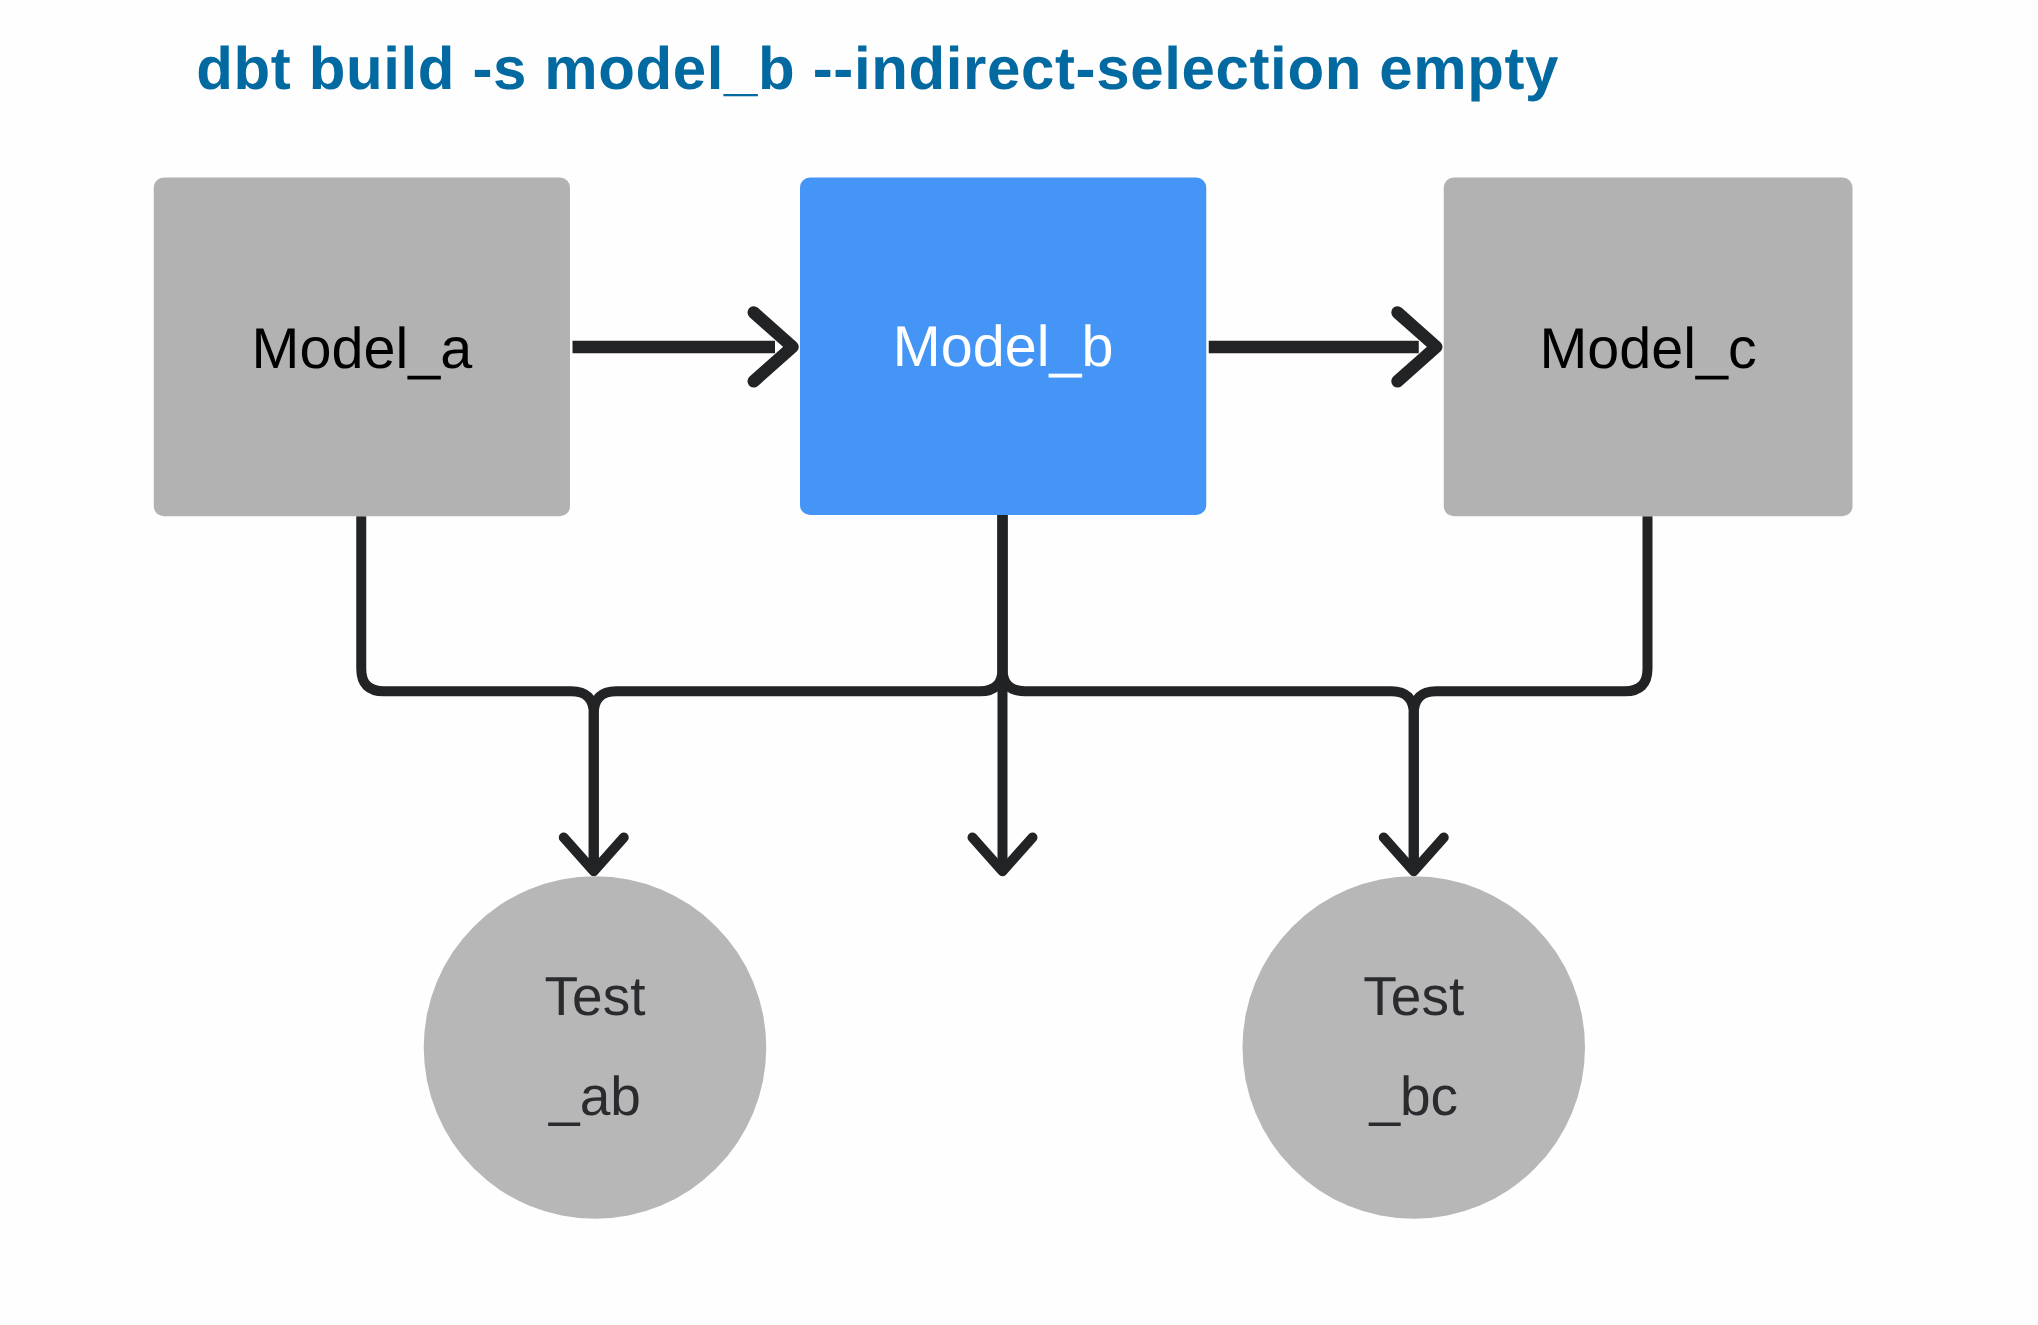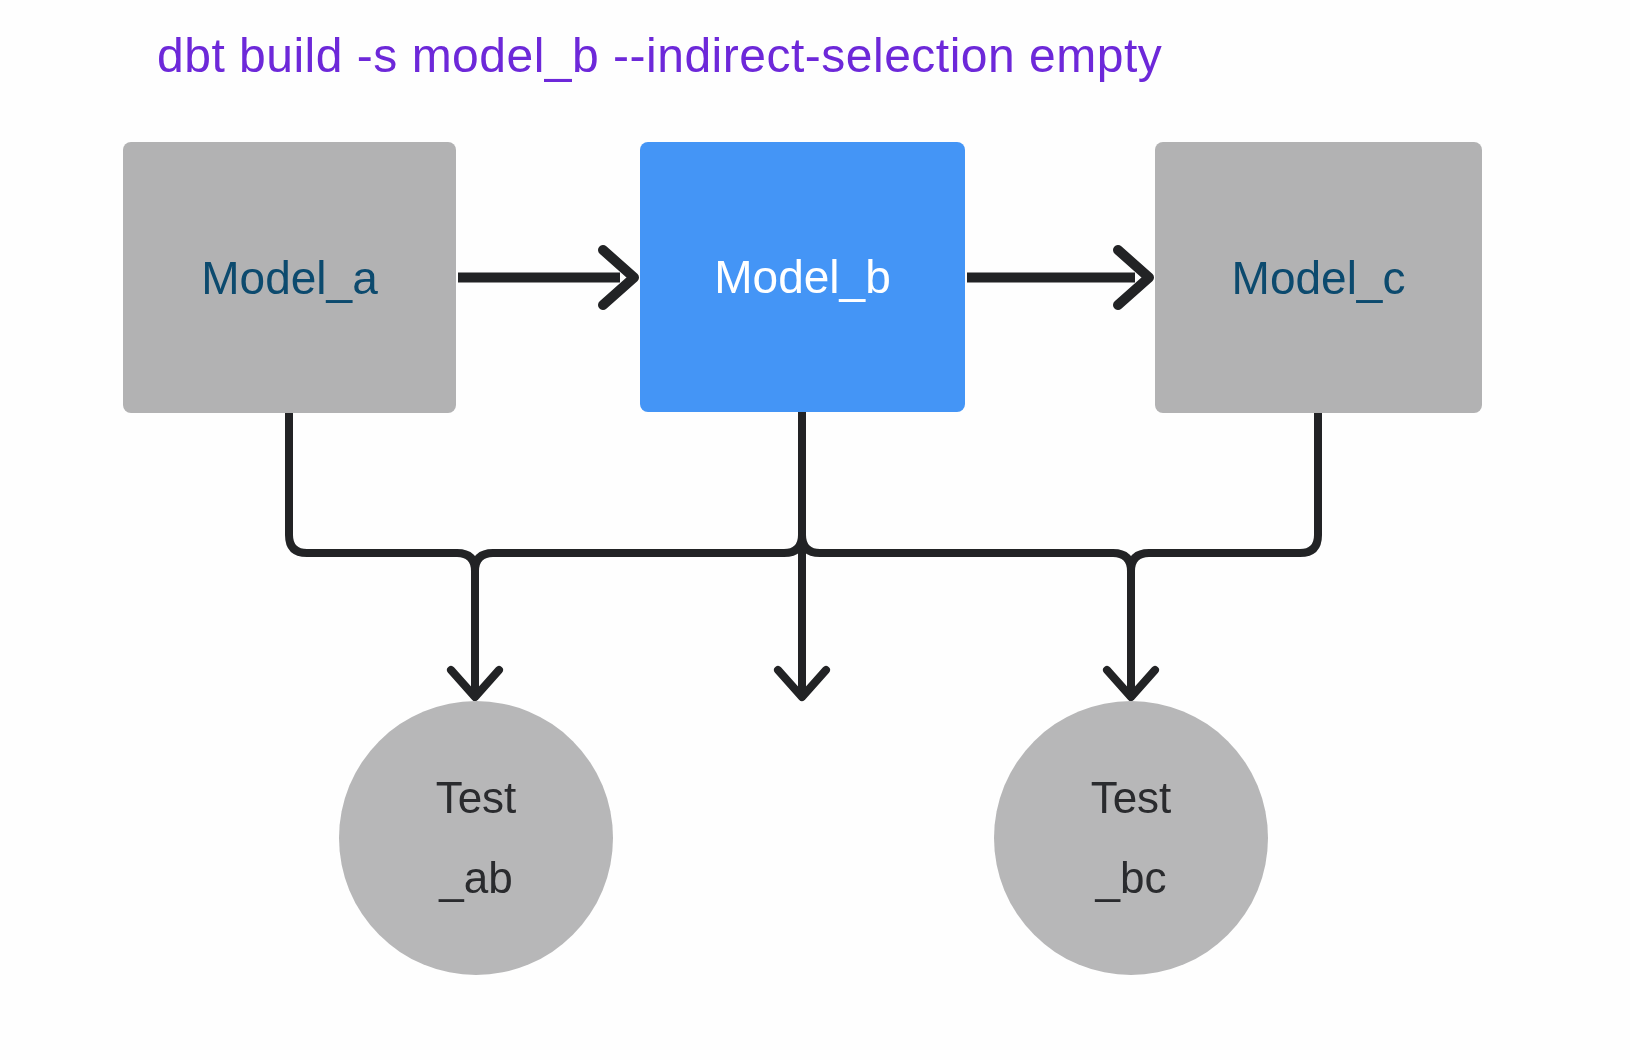--- a/index.html
+++ b/index.html
@@ -9,22 +9,22 @@
     height: 1060px;
     background: #fefefe;
     font-family: "Liberation Sans", sans-serif;
     overflow: hidden;
   }
   .title {
     position: absolute;
     left: 157px;
     top: 28px;
     font-size: 48px;
-    font-weight: 400;
-    color: #6d28d9;
+    font-weight: 700;
+    color: #0369a1;
     letter-spacing: 0.5px;
     white-space: nowrap;
   }
   .edges-layer {
     position: absolute;
     left: 0; top: 0;
     width: 1630px;
     height: 1060px;
   }
   .node {
@@ -34,21 +34,21 @@
     align-items: center;
     justify-content: center;
     box-sizing: border-box;
     text-align: center;
   }
   .model-box {
     width: 333px;
     height: 271px;
     border-radius: 8px;
     background: #b2b2b3;
-    color: #0c4a6e;
+    color: #000000;
     font-size: 46px;
     font-weight: 500;
   }
   .model-box.selected {
     background: #4495f6;
     color: #ffffff;
   }
   .test-circle {
     width: 274px;
     height: 274px;

